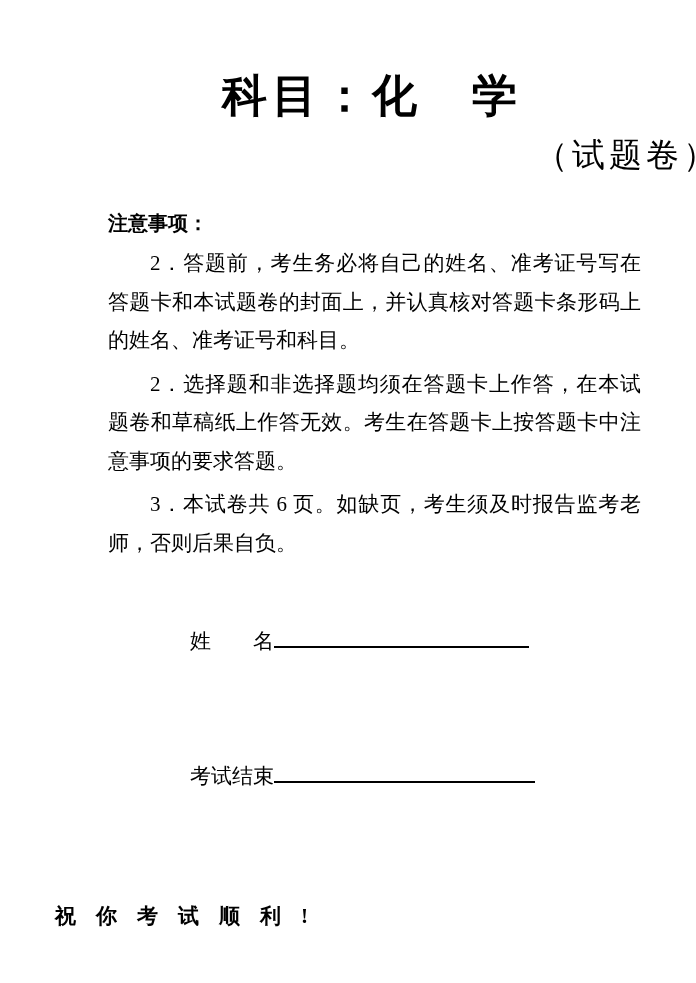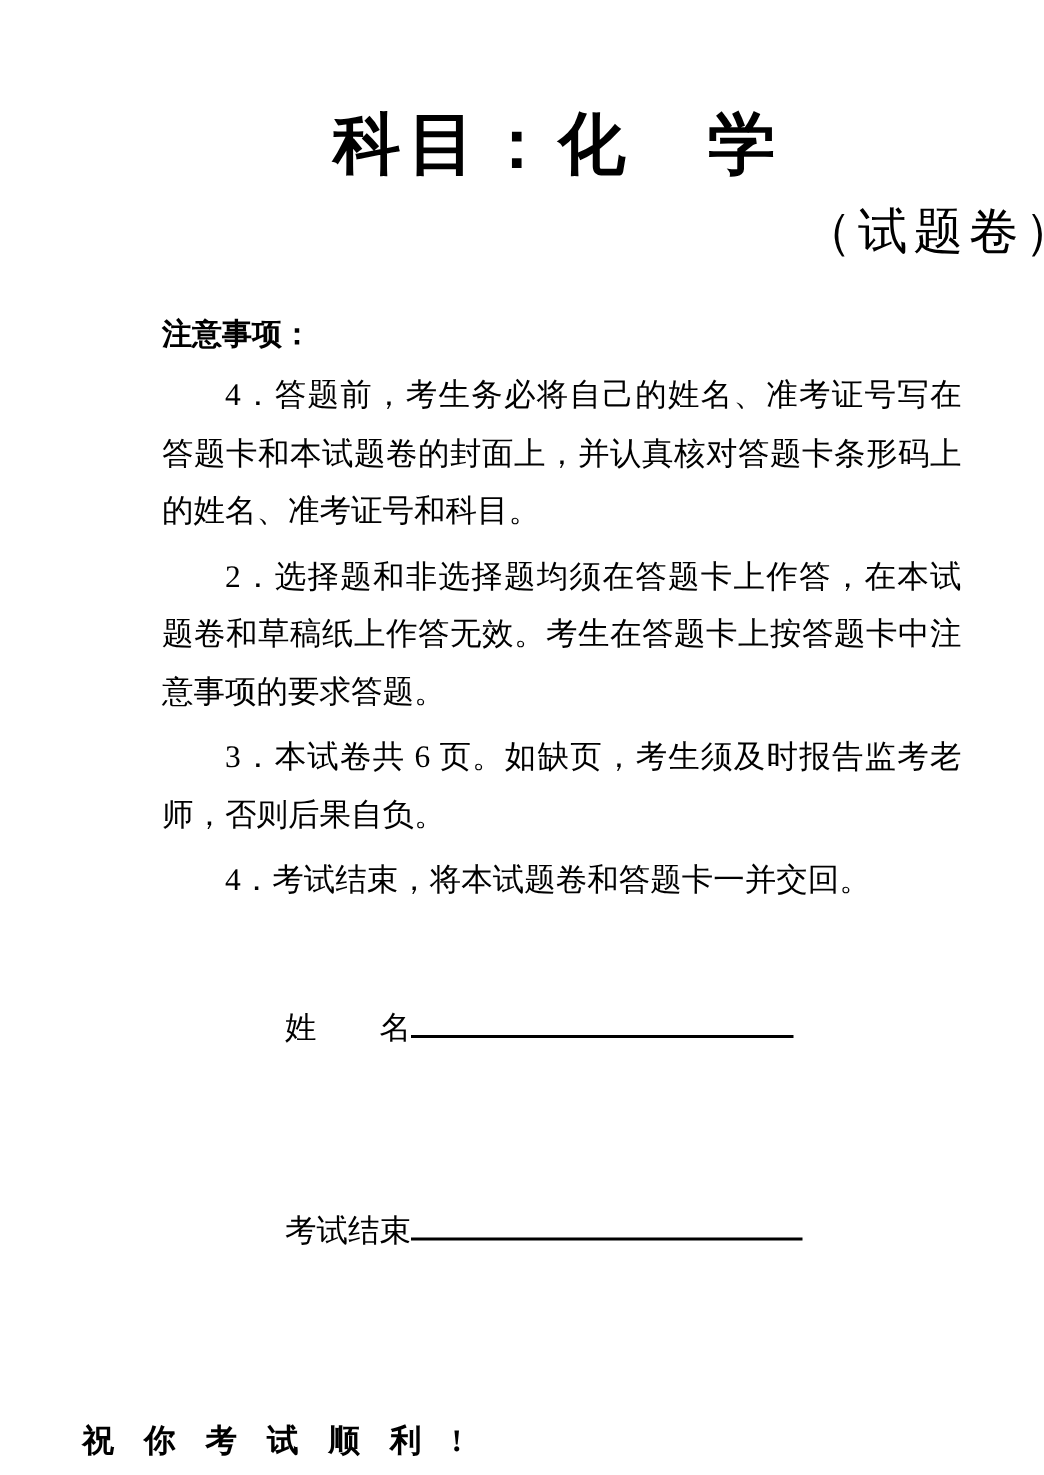--- a/index.html
+++ b/index.html
@@ -83,27 +83,26 @@
 
 <div class="page">
 
   <h1 class="exam-title">科目：化　学</h1>
 
   <div class="exam-subtitle">（试题卷）</div>
 
   <div class="notice">
     <div class="notice-heading">注意事项：</div>
 
-    <p>4．答题前，考生务必将自己的姓名、准考证号写在答题卡和本试题卷的封面上，并认真核对答题卡条形码上的姓名、准考证号和科目。</p>
+    <p>2．答题前，考生务必将自己的姓名、准考证号写在答题卡和本试题卷的封面上，并认真核对答题卡条形码上的姓名、准考证号和科目。</p>
 
     <p>2．选择题和非选择题均须在答题卡上作答，在本试题卷和草稿纸上作答无效。考生在答题卡上按答题卡中注意事项的要求答题。</p>
 
     <p>3．本试卷共 6 页。如缺页，考生须及时报告监考老师，否则后果自负。</p>
 
-    <p>4．考试结束，将本试题卷和答题卡一并交回。</p>
   </div>
 
   <div class="fill-row name-row">
     <span>姓　　名</span><span class="fill-line name-line"></span>
   </div>
 
   <div class="fill-row id-row">
     <span>考试结束</span><span class="fill-line id-line"></span>
   </div>
 

